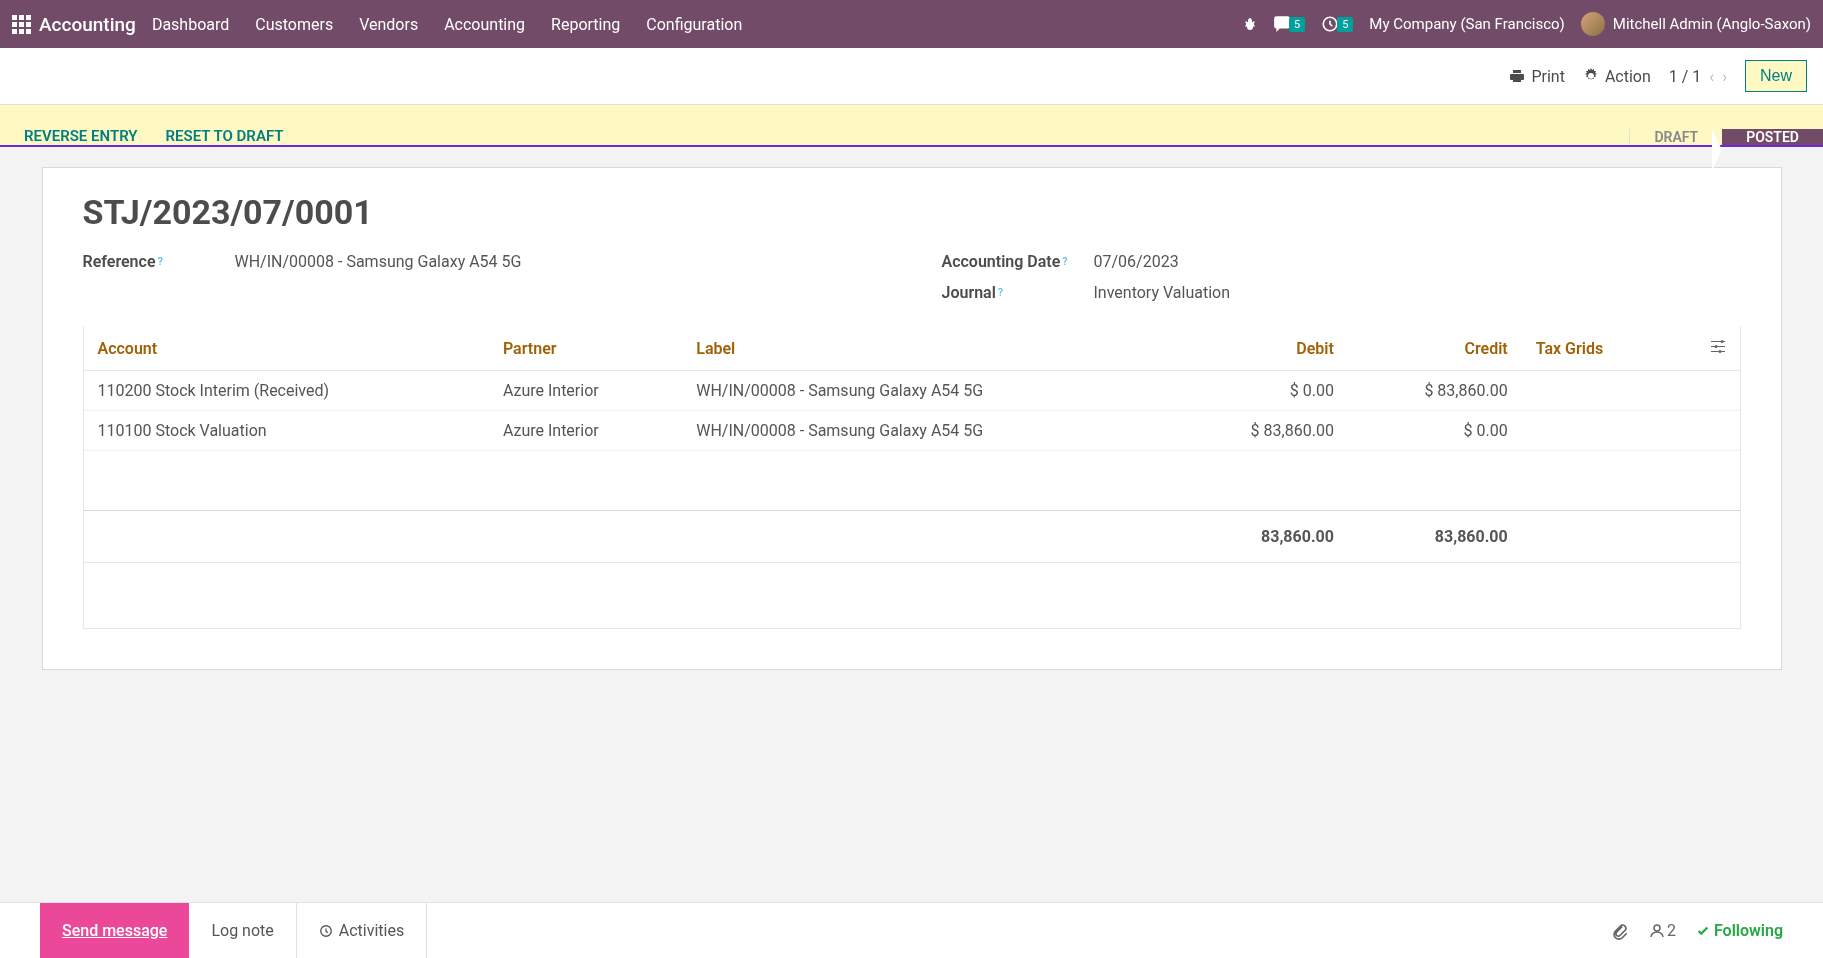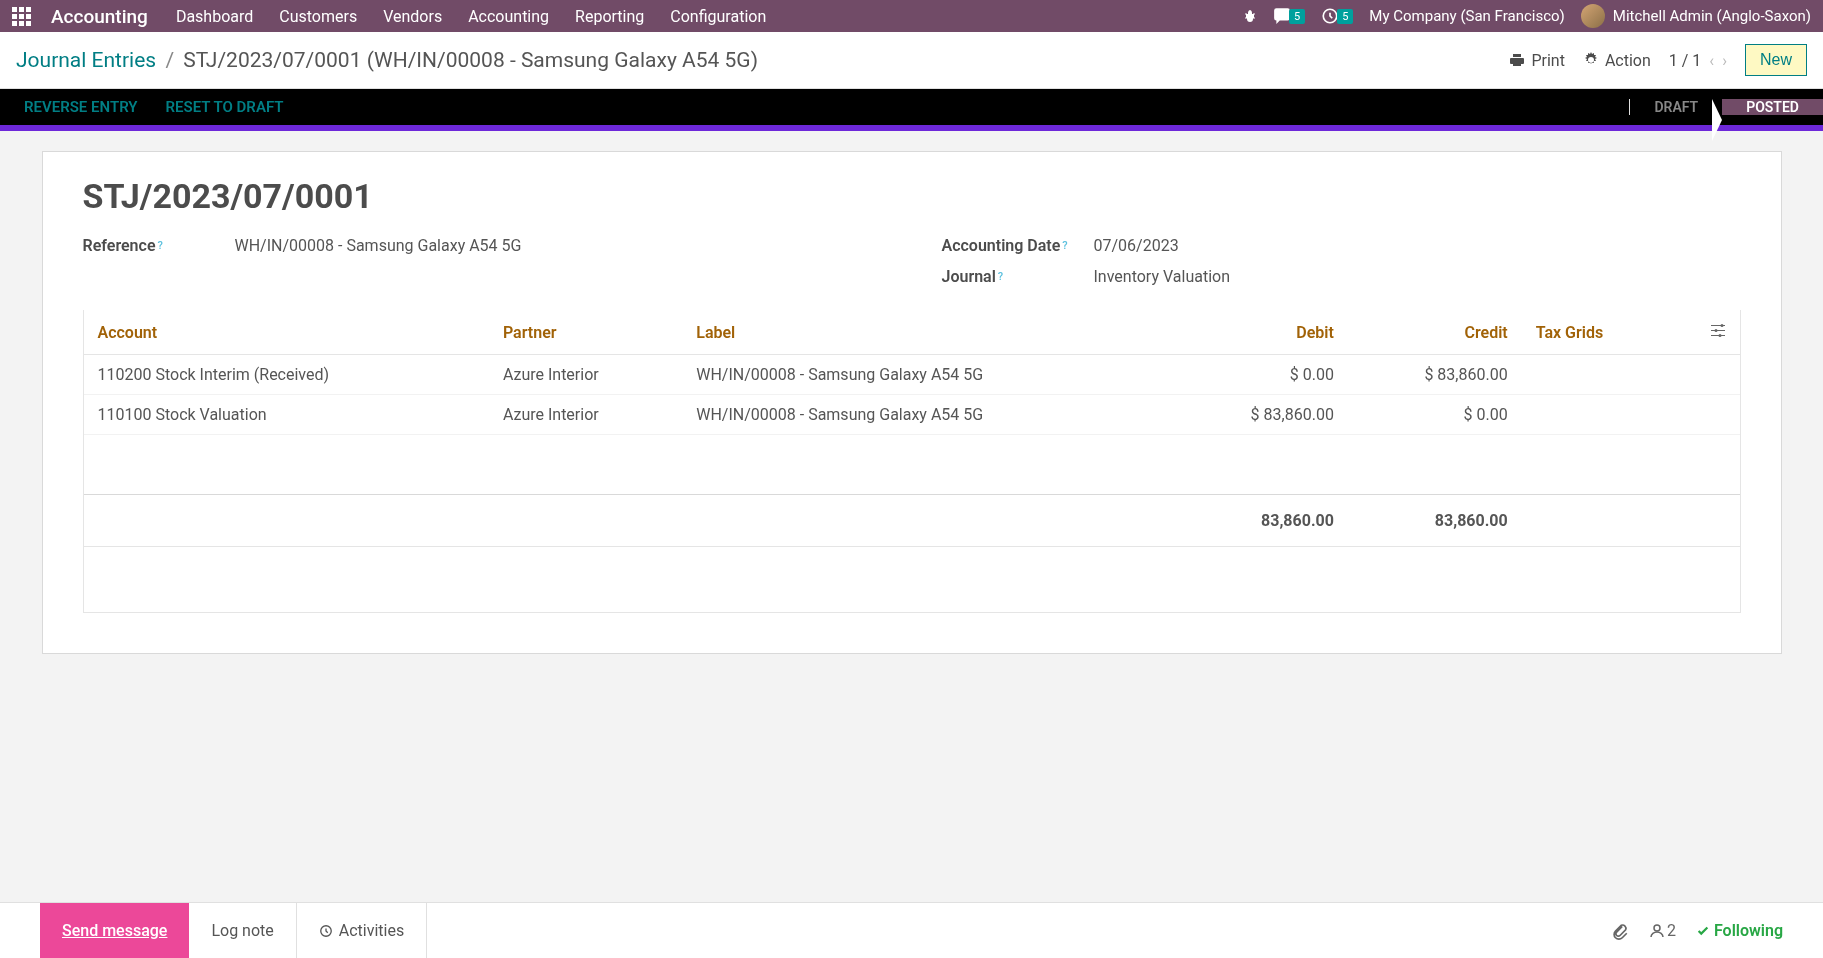--- a/index.html
+++ b/index.html
@@ -1,19 +1,19 @@
 <!DOCTYPE html>
 <html><head>
 <meta charset="utf-8">
 <style>
 * { box-sizing: border-box; margin: 0; padding: 0; }
 body { font-family: -apple-system, BlinkMacSystemFont, "Segoe UI", Roboto, sans-serif; font-size: 14px; color: #4c4c4c; background: #f3f3f3; overflow: hidden; }
 
 
-.navbar { background: #714b67; height: 32px; display: flex; align-items: center; padding: 0 12px; color: #fff; gap: 20px; }
+.navbar { background: #714b67; height: 48px; display: flex; align-items: center; padding: 0 12px; color: #fff; gap: 8px; }
 .app-icon { display: grid; grid-template-columns: repeat(3, 5px); grid-template-rows: repeat(3, 5px); gap: 2px; cursor: pointer; }
 .app-icon span { background: #fff; }
 .app-name { font-size: 19px; font-weight: 500; margin-right: 8px; }
 .nav-links { display: flex; gap: 26px; font-size: 16px; }
 .nav-link { color: #fff; cursor: pointer; }
 .nav-spacer { flex: 1; }
 .nav-right { display: flex; align-items: center; gap: 16px; }
 .nav-icon { position: relative; cursor: pointer; display: flex; align-items: center; }
 .badge { background: #00a09d; color: #fff; font-size: 11px; padding: 1px 5px; border-radius: 2px; margin-left: -2px; }
 .company { font-size: 15px; }
@@ -25,21 +25,21 @@
 .breadcrumb { font-size: 21px; color: #017e84; }
 .breadcrumb .sep { color: #888; margin: 0 4px; }
 .breadcrumb .current { color: #555; }
 .topbar-right { margin-left: auto; display: flex; align-items: center; gap: 18px; }
 .pill-btn { display: flex; align-items: center; gap: 6px; cursor: pointer; font-size: 16px; color: #4c4c4c; }
 .pager { font-size: 16px; color: #4c4c4c; display: flex; align-items: center; gap: 8px; }
 .pager-arrow { color: #bbb; cursor: pointer; font-size: 16px; }
 .new-btn { border: 1px solid #017e84; color: #017e84; background: #fef9c3; padding: 6px 14px; font-size: 16px; font-weight: 500; cursor: pointer; }
 
 
-.actionbar { background: #000000; border-bottom: 6px solid #6d28d9; display: flex; align-items: center; height: 42px; }
+.actionbar { background: #fef9c3; border-bottom: 2px solid #6d28d9; display: flex; align-items: flex-end; height: 42px; }
 .action-links { display: flex; align-items: center; gap: 28px; padding: 0 24px; }
 .action-link { color: #017e84; font-weight: 600; font-size: 15px; cursor: pointer; }
 .status-bar { margin-left: auto; display: flex; align-items: stretch; border-left: 1px solid #e0e0e0; }
 .status { display: flex; align-items: center; padding: 0 24px; font-weight: 600; font-size: 14px; color: #888; position: relative; }
 .status.active { background: #714b67; color: #fff; }
 .status.active::before { content:""; position:absolute; left:-10px; top:0; bottom:0; width:0; height:0; border-top:21px solid transparent; border-bottom:21px solid transparent; border-left:10px solid #fff; }
 
 
 .content-wrap { display: flex; justify-content: center; padding: 20px 38px 0; }
 .sheet { background: #fff; border: 1px solid #d9d9d9; width: 100%; max-width: 1740px; padding: 24px 40px 40px; }
@@ -122,25 +122,20 @@
     </div>
     <div class="company">My Company (San Francisco)</div>
     <div class="user">
       <div class="avatar"></div>
       <span>Mitchell Admin (Anglo-Saxon)</span>
     </div>
   </div>
 </div>
 
 <div class="topbar">
-  <div class="breadcrumb">
-    <span>Journal Entries</span>
-    <span class="sep">/</span>
-    <span class="current">STJ/2023/07/0001 (WH/IN/00008 - Samsung Galaxy A54 5G)</span>
-  </div>
   <div class="topbar-right">
     <div class="pill-btn">
       <svg width="16" height="16" viewBox="0 0 16 16" fill="#4c4c4c">
           <path d="M4 2h8v3H4V2zm-2 4h12a1 1 0 011 1v4a1 1 0 01-1 1h-2v2H4v-2H2a1 1 0 01-1-1V7a1 1 0 011-1zm3 5h6v3H5v-3z"></path>
         </svg>
       <span>Print</span>
     </div>
     <div class="pill-btn">
       <svg width="16" height="16" viewBox="0 0 16 16" fill="#4c4c4c">
           <path d="M8 5a3 3 0 100 6 3 3 0 000-6zM8 0l1 2 2-1 0 2 2 0-1 2 2 1-2 1 1 2-2 0 0 2-2-1-1 2-1-2-2 1 0-2-2 0 1-2-2-1 2-1-1-2 2 0 0-2 2 1 1-2z"></path>

